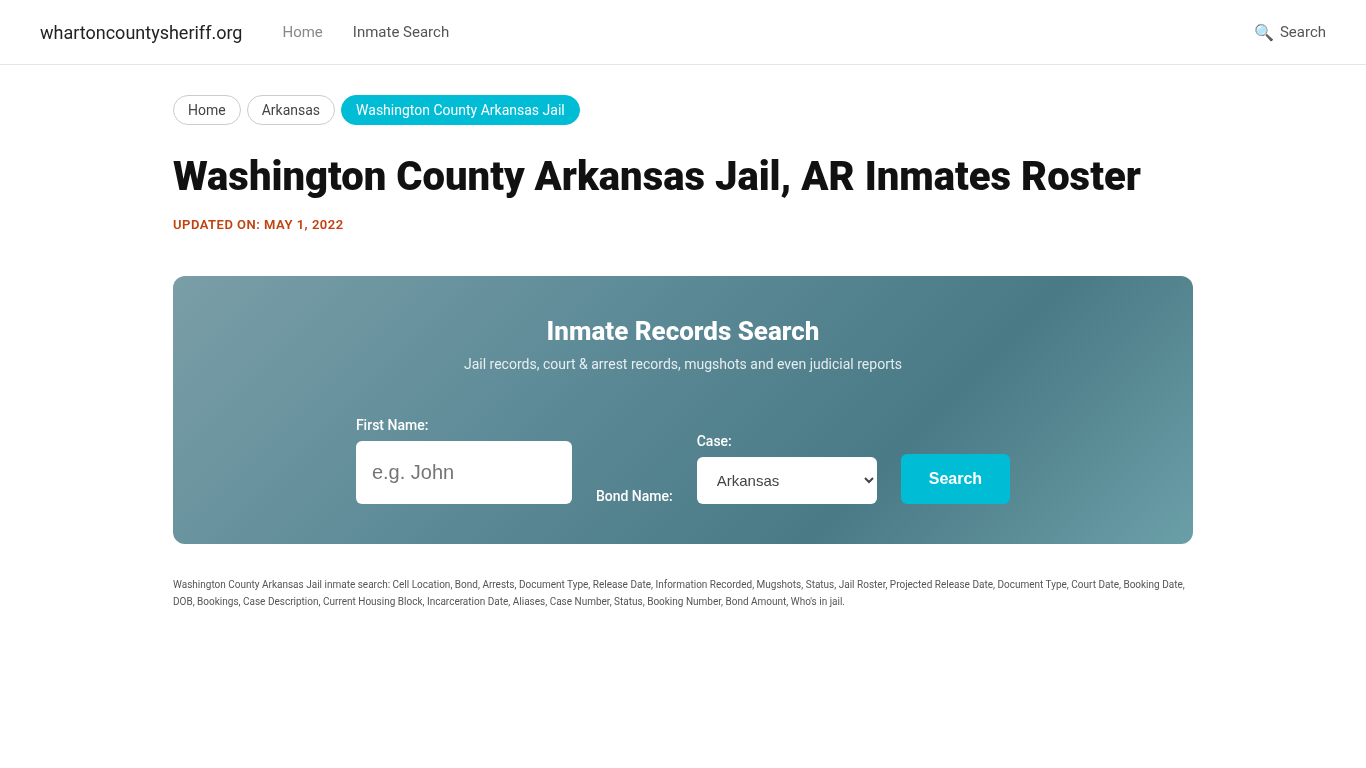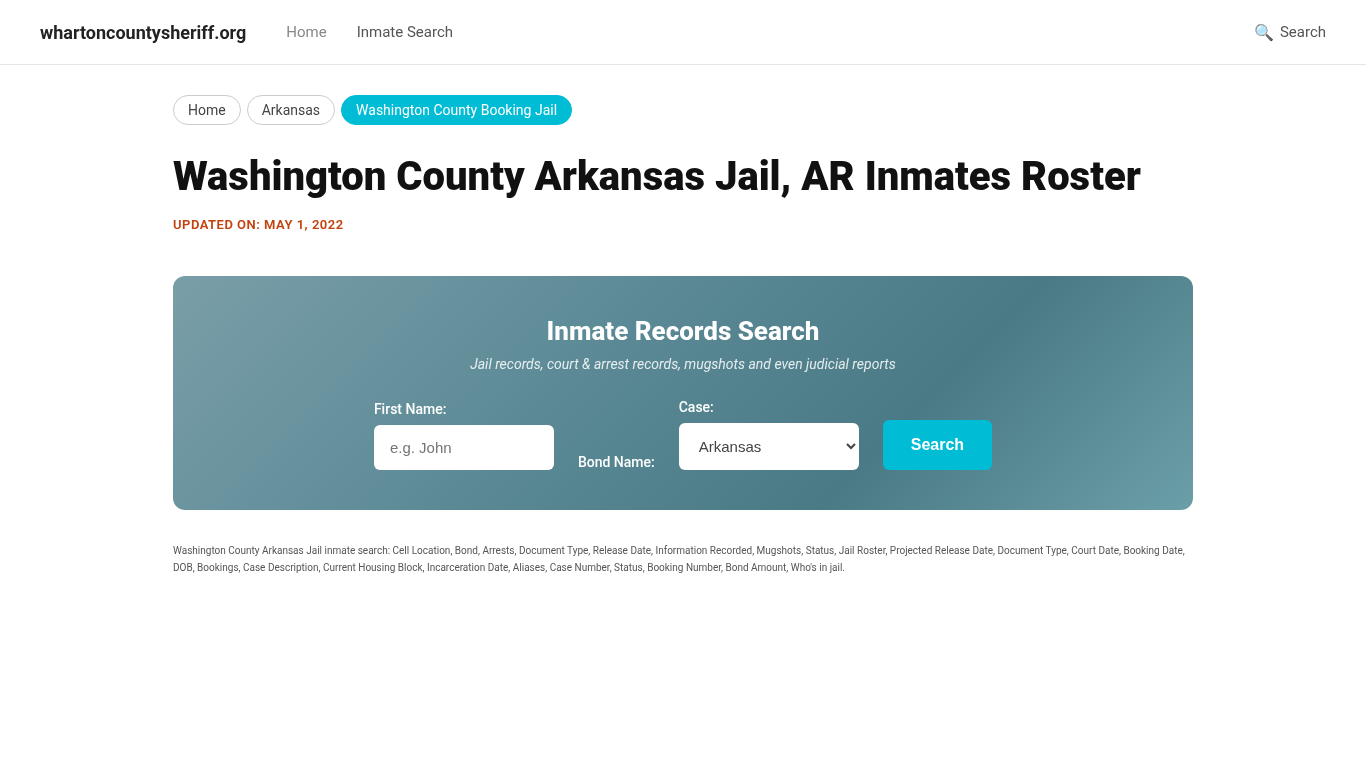--- a/index.html
+++ b/index.html
@@ -18,21 +18,21 @@
       background: #fff;
       border-bottom: 1px solid #e5e5e5;
       padding: 0 40px;
       height: 65px;
       display: flex;
       align-items: center;
       justify-content: space-between;
     }
     .header-logo {
       font-size: 18px;
-      font-weight: 700;
+      font-weight: 400;
       color: #222;
       text-decoration: none;
     }
     .header-nav {
       display: flex;
       align-items: center;
       gap: 30px;
       flex: 1;
       margin-left: 40px;
     }
@@ -113,48 +113,47 @@
     }
     .search-box-title {
       font-size: 26px;
       font-weight: 800;
       color: #fff;
       margin-bottom: 10px;
     }
     .search-box-subtitle {
       font-size: 14px;
       color: rgba(255,255,255,0.85);
-      margin-bottom: 27px;
-      font-style: italic;
+      margin-bottom: 45px;
     }
     .search-form {
       display: flex;
       align-items: flex-end;
       gap: 24px;
       justify-content: center;
     }
     .form-group {
       display: flex;
       flex-direction: column;
       gap: 8px;
       text-align: left;
     }
     .form-label {
       font-size: 14px;
       color: #fff;
       font-weight: 500;
     }
     .form-input {
-      padding: 14px 16px;
+      padding: 20px 16px;
       border: none;
       border-radius: 6px;
-      font-size: 15px;
+      font-size: 20px;
       color: #aaa;
       background: #fff;
-      width: 180px;
+      width: 216px;
       outline: none;
     }
     .form-select {
       padding: 14px 16px;
       border: none;
       border-radius: 6px;
       font-size: 15px;
       color: #444;
       background: #fff;
       width: 180px;
@@ -200,21 +199,21 @@
     <span class="search-icon-header">🔍</span>
     <span>Search</span>
   </div>
 </header>
 
 <main class="main">
 
   <nav class="breadcrumb">
     <a class="breadcrumb-item">Home</a>
     <a class="breadcrumb-item">Arkansas</a>
-    <a class="breadcrumb-item active">Washington County Booking Jail</a>
+    <a class="breadcrumb-item active">Washington County Arkansas Jail</a>
   </nav>
 
   <h1 class="page-title">Washington County Arkansas Jail, AR Inmates Roster</h1>
 
   <p class="updated-label">
     <span>UPDATED ON:</span>
     <span>MAY 1, 2022</span>
   </p>
 
   <div class="search-box">

